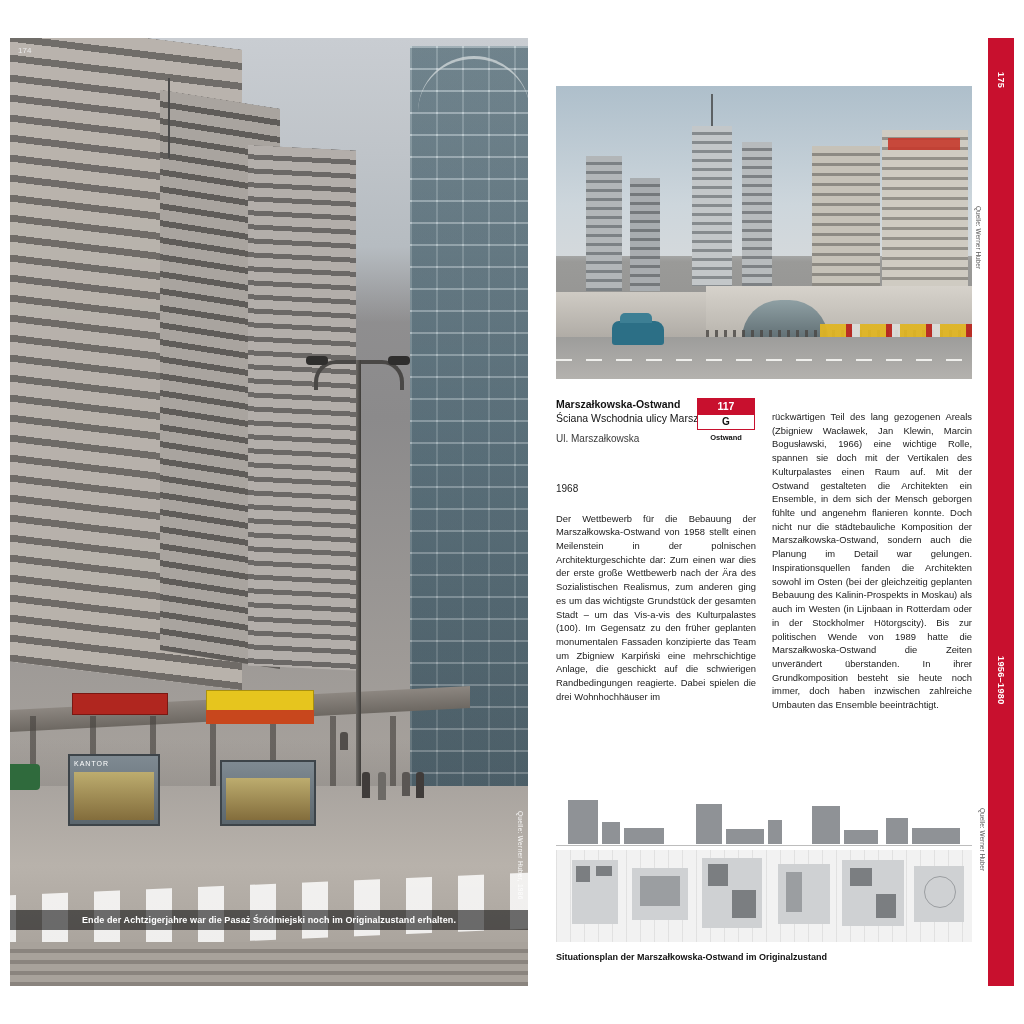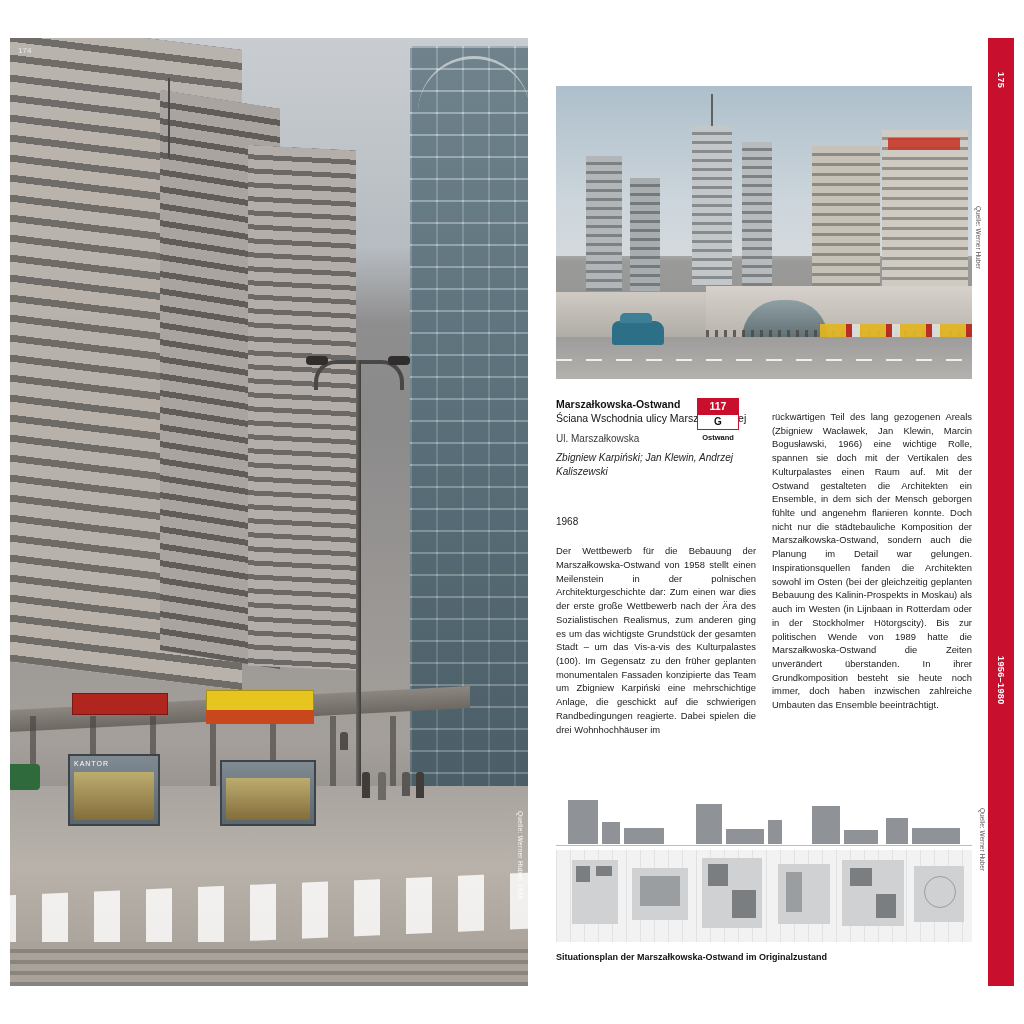--- a/index.html
+++ b/index.html
@@ -275,21 +275,21 @@
     font-size: 10px; color: #3a3a3a; line-height: 1.34; margin-top: 6px;
   }
   .entry-arch {
     font-size: 10px; color: #222; font-style: italic; line-height: 1.34; margin-top: 6px;
   }
   .entry-year {
     font-size: 10px; color: #222; line-height: 1.34; margin-top: 37px;
   }
   .badge {
     position: absolute; left: 141px; top: 0;
-    width: 42px; text-align: center;
+    width: 58px; text-align: center;
   }
   .badge-num {
     background: #c8102e; color: #fff;
     font-size: 10.5px; font-weight: bold;
     padding: 2px 0 3px;
   }
   .badge-letter {
     background: #ffffff; color: #111;
     font-size: 10px; font-weight: bold;
     border: 1px solid #c8102e; border-top: none;
@@ -394,20 +394,21 @@
       <div class="person" style="left:392px;bottom:190px;height:24px;background:#5a5653;"></div>
       <div class="person" style="left:406px;bottom:188px;height:26px;"></div>
       <div class="person" style="left:330px;bottom:236px;height:18px;background:#514d4a;"></div>
 
       <div class="crossing"></div>
       <div class="steps"></div>
     </div>
 
     <div class="pagenum-left">174</div>
     <div class="left-credit">Quelle: Werner Huber, 1986</div>
+    <div class="left-caption">Ende der Achtzigerjahre war die Pasaż Śródmiejski noch im Originalzustand erhalten.</div>
   </div>
 
   <div class="right-page">
 
     <div class="top-photo-wrap">
       <div class="top-photo">
         <div class="t-sky"></div>
         <div class="t-mast"></div>
         <div class="t-towerA"></div>
         <div class="t-towerB"></div>
@@ -427,21 +428,20 @@
       </div>
       <div class="top-credit">Quelle: Werner Huber</div>
     </div>
 
     <div class="cols">
 
       <div class="col left" style="position:relative;">
         <div class="entry-title">Marszałkowska-Ostwand</div>
         <div class="entry-sub">Ściana Wschodnia ulicy Marszałkowskiej</div>
         <div class="entry-addr">Ul. Marszałkowska</div>
-        <div class="entry-arch">Zbigniew Karpiński; Jan Klewin, Andrzej Kaliszewski</div>
         <div class="entry-year">1968</div>
 
         <div class="badge">
           <div class="badge-num">117</div>
           <div class="badge-letter">G</div>
           <div class="badge-kind">Ostwand</div>
         </div>
 
         <div class="body-text">Der Wettbewerb für die Bebauung der Marszałkowska-Ostwand von 1958 stellt einen Meilenstein in der polnischen Architekturgeschichte dar: Zum einen war dies der erste große Wettbewerb nach der Ära des Sozialistischen Realismus, zum anderen ging es um das wichtigste Grundstück der gesamten Stadt – um das Vis-a-vis des Kulturpalastes (100). Im Gegensatz zu den früher geplanten monumentalen Fassaden konzipierte das Team um Zbigniew Karpiński eine mehrschichtige Anlage, die geschickt auf die schwierigen Randbedingungen reagierte. Dabei spielen die drei Wohnhochhäuser im</div>
       </div>

